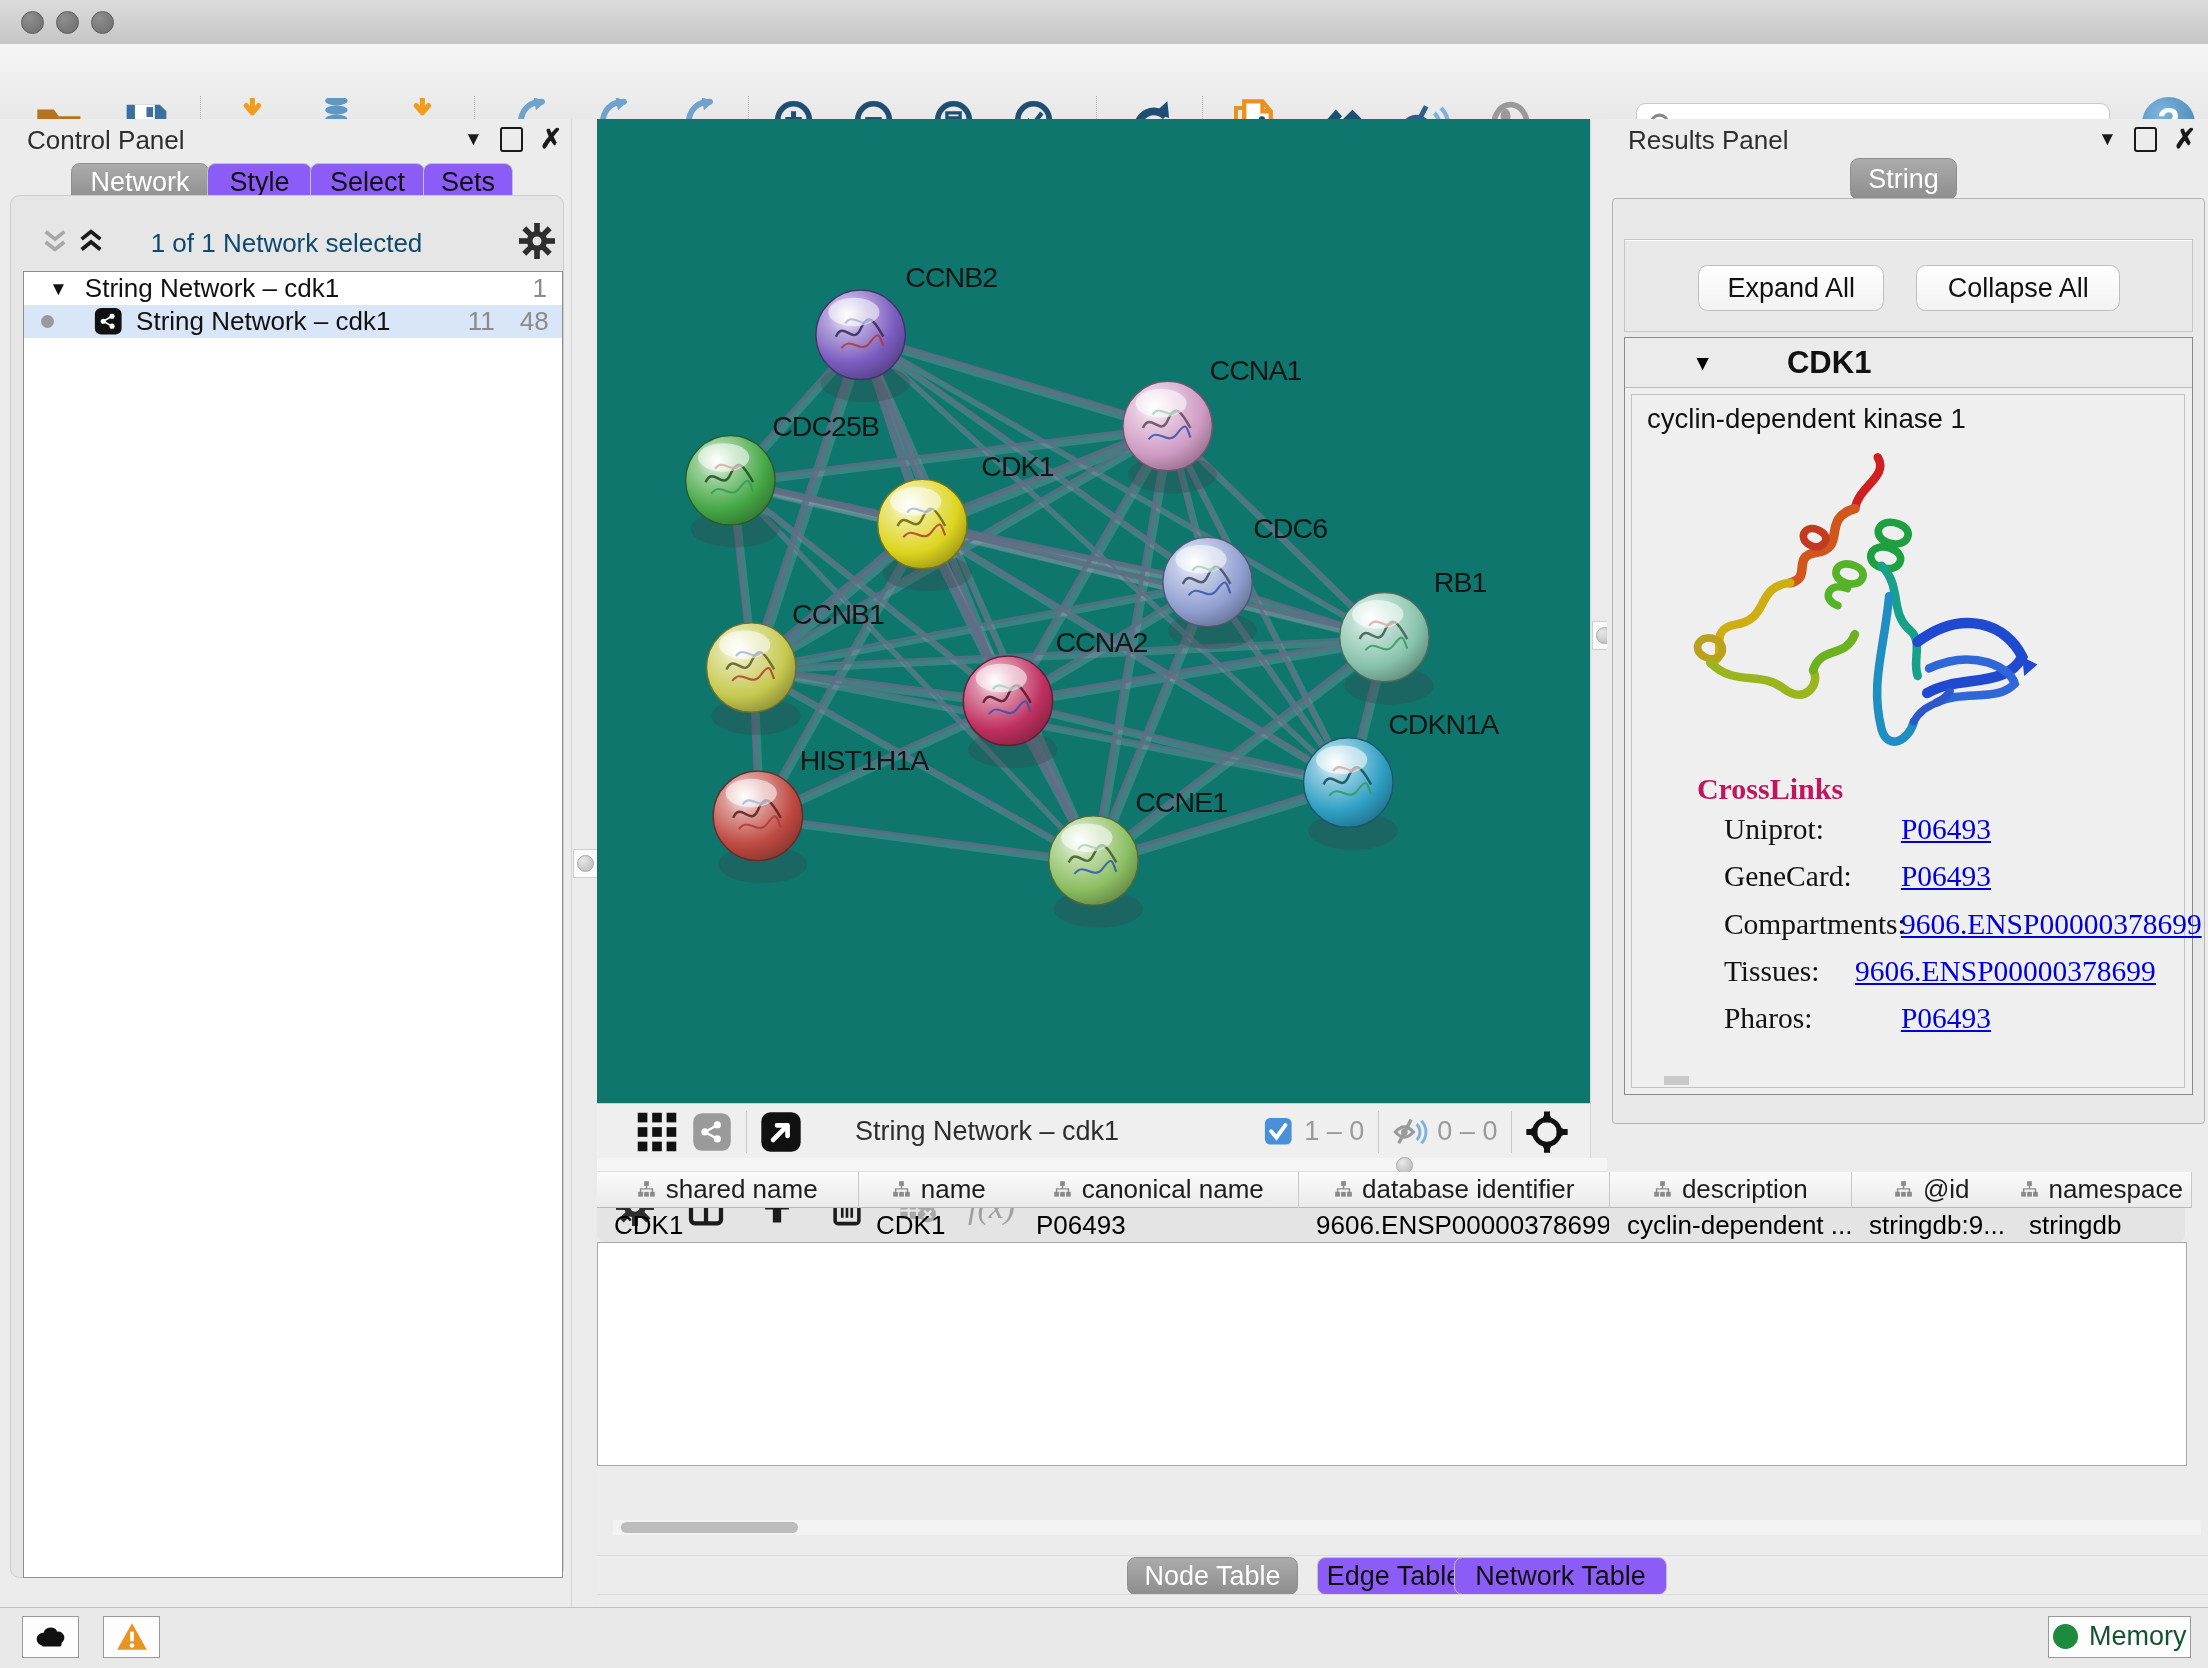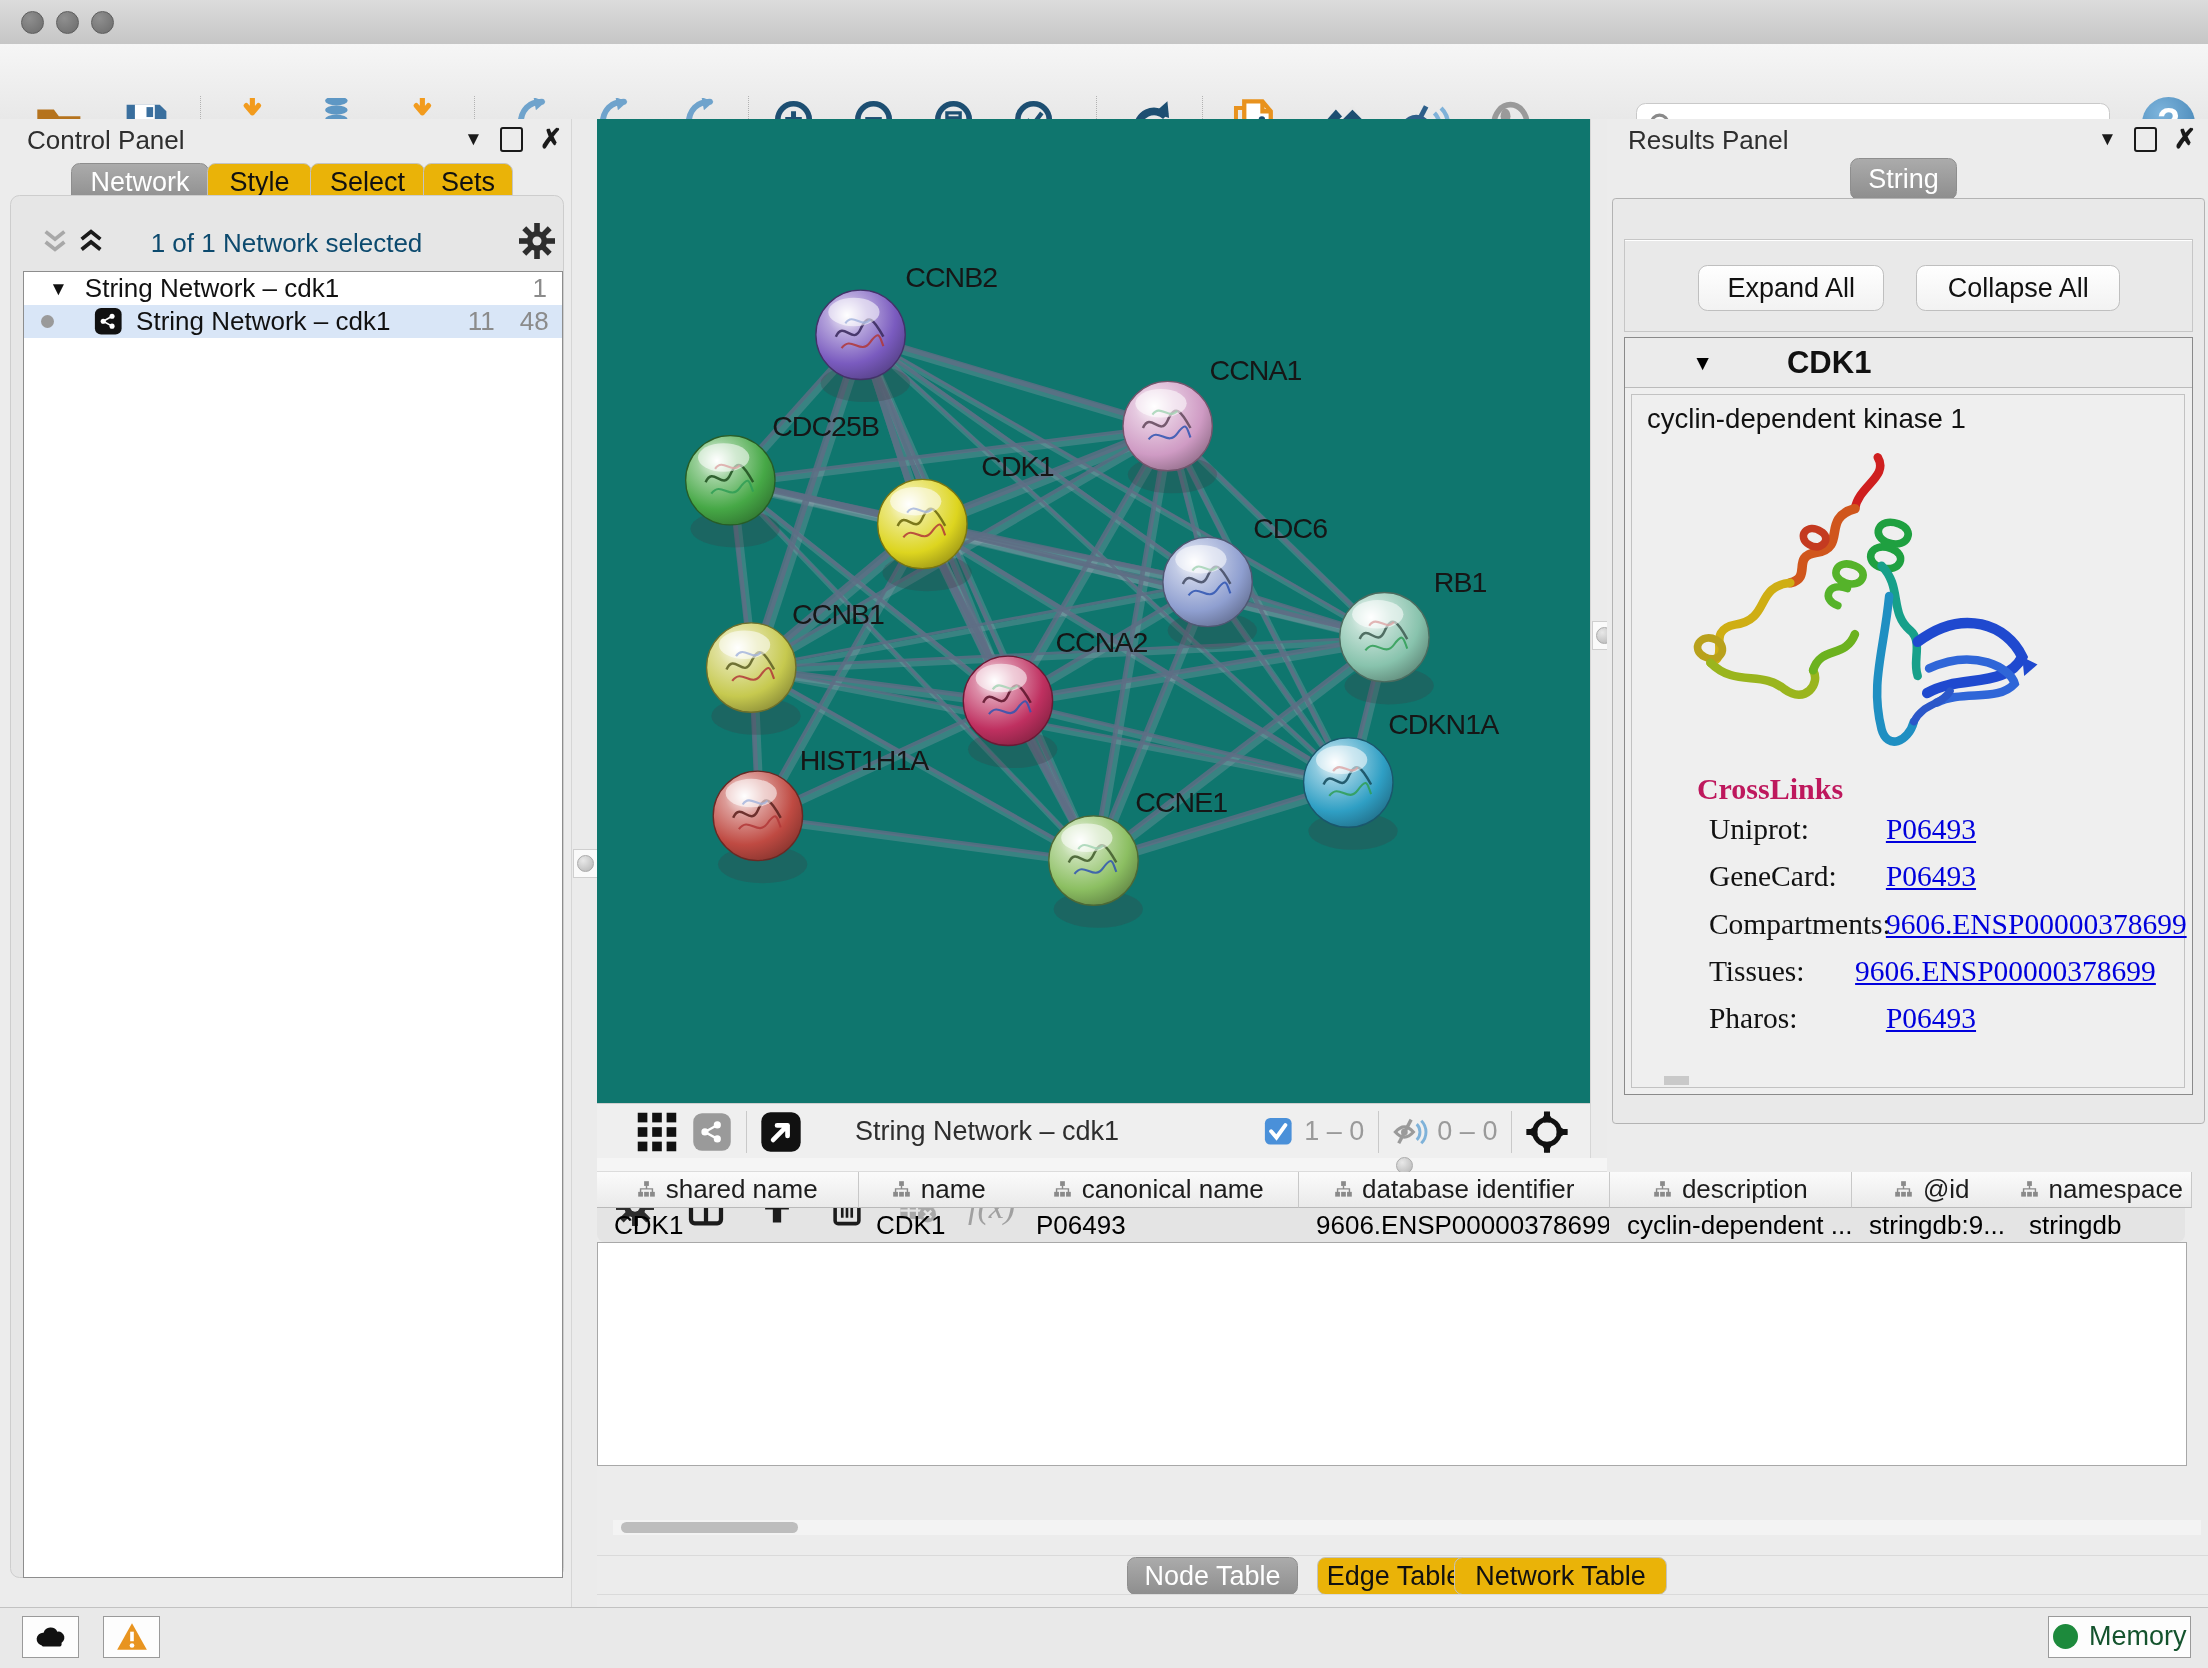--- a/index.html
+++ b/index.html
@@ -21,21 +21,21 @@
   #search-box input{border:none;outline:none;font-size:25px;flex:1;background:transparent;}
   #help-btn{left:2142px;top:53px;width:53px;height:53px;border-radius:50%;
     background:radial-gradient(circle at 35% 30%,#7db4dc,#3d7eb0);color:#fff;
     font-size:38px;font-weight:bold;text-align:center;line-height:51px;cursor:pointer;}
   
   .panel-head{font-size:26px;color:#2e2e2e;}
   .win-ctl{display:flex;gap:17px;align-items:center;}
   .wc-collapse{font-size:19px;color:#1a1a1a;cursor:pointer;}
   .wc-float{width:19px;height:21px;border:2.9px solid #1a1a1a;border-radius:2.9px;cursor:pointer;}
   .wc-close{font-size:27px;font-weight:bold;color:#1a1a1a;cursor:pointer;line-height:21px;}
-  .tab{height:37px;border:1px solid #c3c3c3;background:#eab308;border-radius:8.6px 8.6px 0 0;
+  .tab{height:37px;border:1px solid #c3c3c3;background:#8b5cf6;border-radius:8.6px 8.6px 0 0;
     font-size:27px;color:#111;text-align:center;line-height:37px;cursor:pointer;}
   .tab.active{background:linear-gradient(#ababab,#8e8e8e);color:#fff;border-color:#8e8e8e;}
   
   #control-panel{left:0;top:119px;width:571px;height:1488px;background:#ececec;}
   #cp-group{left:9.5px;top:76px;width:552px;height:1381px;background:#e6e6e6;
     border:1px solid #cdcdcd;border-radius:9.5px;}
   #cp-tree{left:23px;top:152px;width:538px;height:1305px;background:#fff;border:1.9px solid #8d8d8d;}
   .tree-row{height:33px;display:flex;align-items:center;font-size:26px;color:#111;}
   .tree-row.selected{background:#d9e6f7;}
   .count-gray{color:#8b8b8b;}
@@ -62,21 +62,21 @@
   #res-btnbox{left:11.4px;top:40px;width:567px;height:91px;background:#e9e9e9;
     border:1px solid #c6c6c6;box-shadow:inset 0 1px 0 #fff;}
   .res-btn{top:25px;height:44px;background:linear-gradient(#ffffff,#f2f2f2);
     border:1px solid #bfbfbf;border-radius:9.5px;font-size:27px;color:#111;
     text-align:center;line-height:44px;cursor:pointer;}
   #cdk1-card{left:11.4px;top:138px;width:567px;height:756px;background:#efefef;border:1.9px solid #8a8a8a;}
   #cdk1-head{height:49px;border-bottom:1px solid #bbb;display:flex;align-items:center;background:#ebebeb;}
   #cdk1-body{position:absolute;left:5.7px;top:56px;width:552px;height:692px;
     background:#efefef;border:1px solid #c2c2c2;}
   .serif{font-family:"Liberation Serif",serif;}
-  .xl-label{font-size:29.5px;color:#111;}
+  .xl-label{font-size:29.5px;color:#111;margin-left:15px;}
   .xl-link{font-size:29.5px;color:#0000dd;text-decoration:underline;cursor:pointer;}
   
   #table-panel{left:597px;top:1172px;width:1611px;height:436px;background:#ececec;}
   #tp-toolbar{left:16px;top:53px;width:1588px;height:70px;background:#e4e4e4;border-radius:7.6px;
     display:flex;align-items:center;gap:32px;padding-left:19px;box-sizing:border-box;}
   #node-table{left:16px;top:126px;width:1588px;height:222px;background:#fff;border:1px solid #a8a8a8;}
   .th{position:absolute;top:0;height:35px;border-right:1px solid #c8c8c8;
     background:linear-gradient(#fbfbfb,#eaeaea);border-bottom:1px solid #b9b9b9;
     display:flex;align-items:center;justify-content:center;gap:9.5px;font-size:26px;color:#1c1c1c;
     overflow:hidden;white-space:nowrap;cursor:pointer;}

